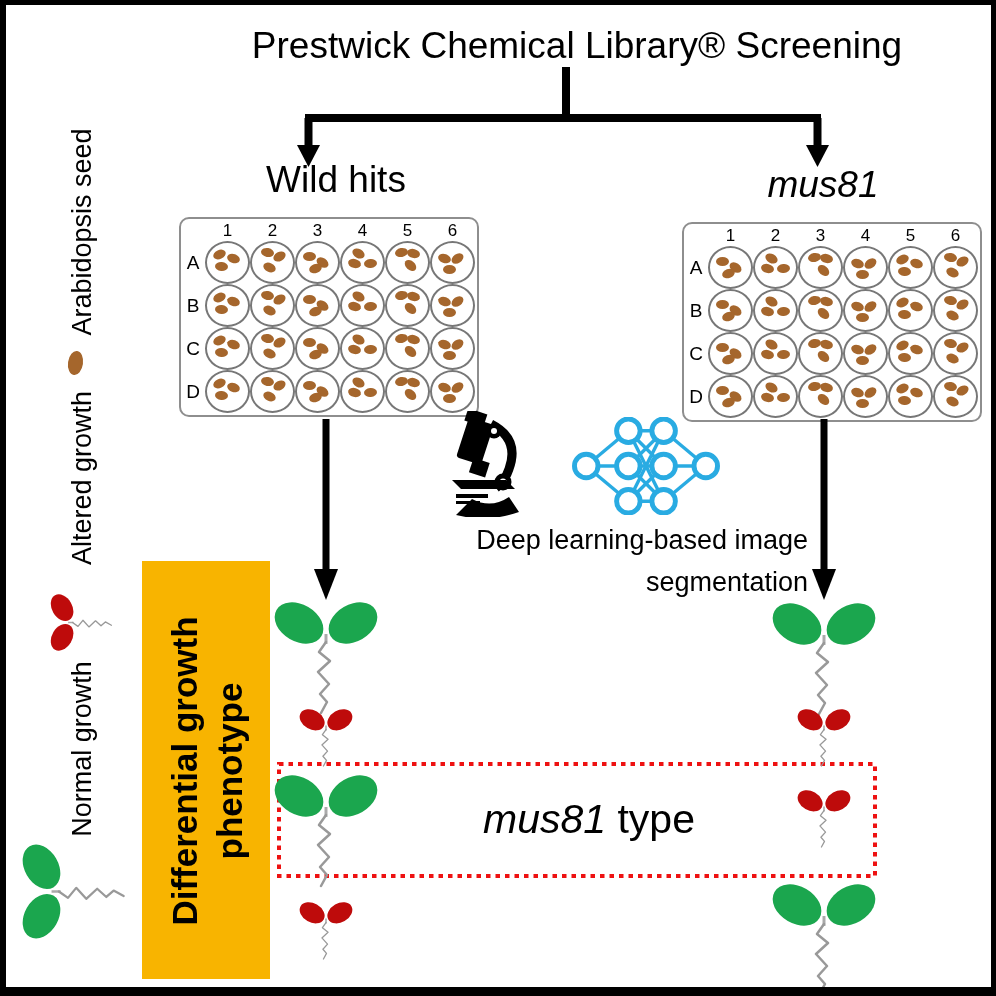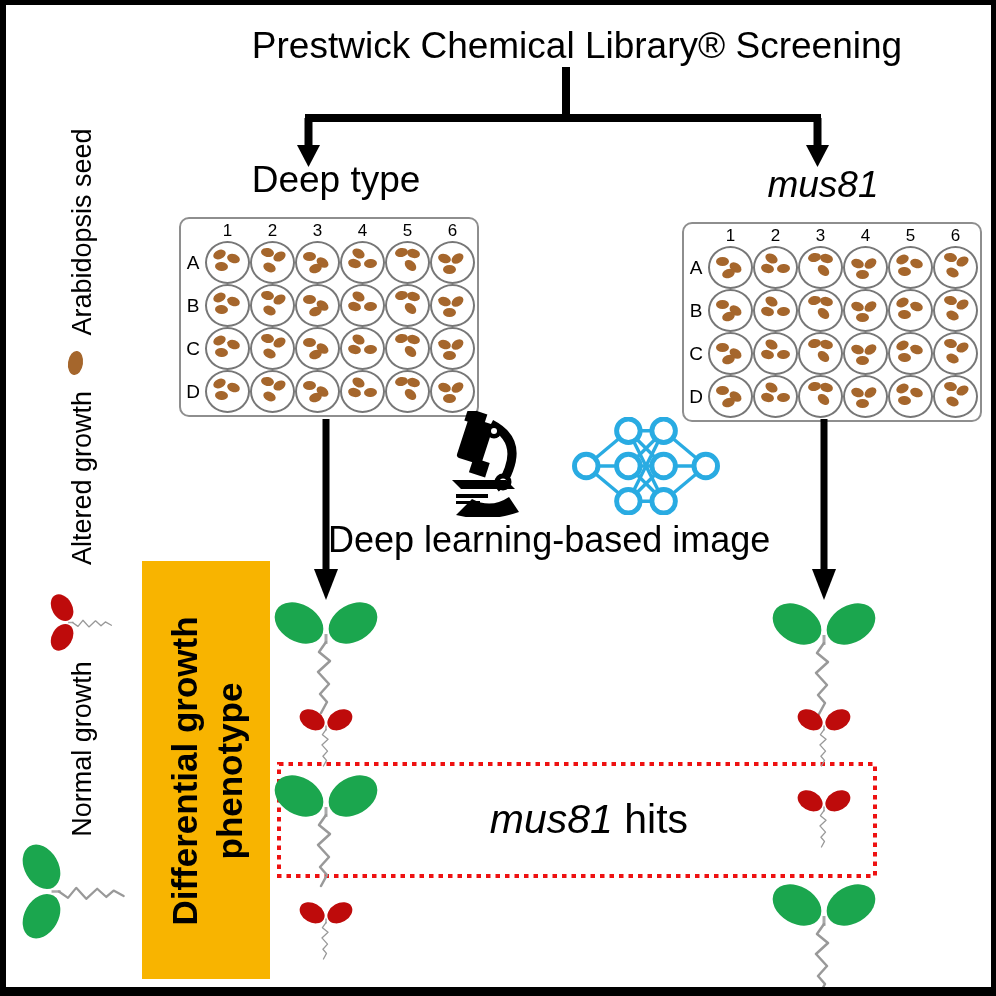--- a/index.html
+++ b/index.html
@@ -16,21 +16,21 @@
   .bl-left{left:220px;top:154px;}
   .bl-right{left:707px;top:159px;font-style:italic;}
   .plate{position:absolute;display:grid;grid-template-columns:24px repeat(6,45px);
     grid-template-rows:21px repeat(4,43px);border:2px solid #8e8e8e;border-radius:10px;
     background:#fff;padding:1px 2px 2px 0;}
   .plate-corner{}
   .plate-col-label{font-size:17px;text-align:center;line-height:21px;}
   .plate-row-label{font-size:19px;display:flex;align-items:center;justify-content:center;}
   .plate-well{width:41px;height:39px;border:2px solid #777;border-radius:50%;position:relative;background:#fff;}
   .seed{position:absolute;width:13px;height:9px;border-radius:50%;background:var(--brown);}
-  .dl-caption{position:absolute;left:322px;top:514px;width:480px;text-align:left;font-size:36px;line-height:42px;}
+  .dl-caption{position:absolute;left:322px;top:514px;width:480px;text-align:right;font-size:27px;line-height:42px;}
   .vtext{position:absolute;white-space:nowrap;font-size:27px;
     transform:translate(-50%,-50%) rotate(-90deg);}
   .seed-dot{position:absolute;left:62px;top:346px;width:15px;height:24px;border-radius:50%;
     background:var(--brown);transform:rotate(8deg);}
   .orange-box{position:absolute;left:136px;top:556px;width:128px;height:418px;background:var(--orange);}
   .obox-text{position:absolute;left:201px;top:766px;transform:translate(-50%,-50%) rotate(-90deg);
     text-align:center;font-size:35px;font-weight:bold;line-height:45px;white-space:nowrap;}
   .hits-box{position:absolute;left:270px;top:756px;}
   .hits-box rect{fill:none;stroke:var(--hitred);stroke-width:4;stroke-dasharray:4.5 5;}
   .hits-label{position:absolute;left:418px;top:791px;width:330px;text-align:center;font-size:41px;}
@@ -62,21 +62,21 @@
 
   <svg class="abs" style="left:290px;top:62px" width="540" height="105" viewBox="0 0 540 105">
     <line x1="270" y1="0" x2="270" y2="55" stroke="#000" stroke-width="8"></line>
     <line x1="9" y1="51" x2="525" y2="51" stroke="#000" stroke-width="8"></line>
     <line x1="12.5" y1="51" x2="12.5" y2="80" stroke="#000" stroke-width="8"></line>
     <polygon class="blk" points="1,78 24,78 12.5,100"></polygon>
     <line x1="521.5" y1="51" x2="521.5" y2="80" stroke="#000" stroke-width="8"></line>
     <polygon class="blk" points="510,78 533,78 521.5,100"></polygon>
   </svg>
 
-  <div class="branch-label bl-left">Deep type</div>
+  <div class="branch-label bl-left">Wild hits</div>
   <div class="branch-label bl-right">mus81</div>
 
   <div id="plate-wt" class="plate" style="left:173px;top:212px">
       <div class="plate-corner"></div>
       <div class="plate-col-label">1</div>
       <div class="plate-col-label">2</div>
       <div class="plate-col-label">3</div>
       <div class="plate-col-label">4</div>
       <div class="plate-col-label">5</div>
       <div class="plate-col-label">6</div>
@@ -386,20 +386,21 @@
     <circle class="nn-node" cx="57" cy="50" r="12"></circle>
     <circle class="nn-node" cx="57" cy="86" r="12"></circle>
     <circle class="nn-node" cx="93" cy="14" r="12"></circle>
     <circle class="nn-node" cx="93" cy="50" r="12"></circle>
     <circle class="nn-node" cx="93" cy="86" r="12"></circle>
     <circle class="nn-node" cx="136" cy="50" r="12"></circle>
   </svg>
 
   <div class="dl-caption">
     <div>Deep learning-based image</div>
+    <div>segmentation</div>
   </div>
 
   <div class="vtext" style="left:76px;top:227px">Arabidopsis seed</div>
   <div class="seed-dot"></div>
   <div class="vtext" style="left:76px;top:473px">Altered growth</div>
   <svg class="seedling seedling-altered" style="left:42px;top:586px;transform:rotate(-90deg)" width="66" height="63" viewBox="0 0 120 115">
     <use href="#sym-seedling"></use>
   </svg>
   <div class="vtext" style="left:76px;top:744px">Normal growth</div>
   <svg class="seedling seedling-normal" style="left:12px;top:834px;transform:rotate(-90deg)" width="110" height="105" viewBox="0 0 120 115">
@@ -409,21 +410,21 @@
   <div class="orange-box"></div>
   <div class="obox-text">
     <div>Differential growth</div>
     <div>phenotype</div>
   </div>
 
   <svg class="hits-box" width="602" height="118" viewBox="0 0 602 118">
     <rect x="3" y="3" width="596" height="112"></rect>
   </svg>
   <div class="hits-label">
-    <span class="it">mus81</span><span> hits</span>
+    <span class="it">mus81</span><span> type</span>
   </div>
 
 <svg viewBox="0 0 120 115" width="120" height="115" class="seedling seedling-normal" style="left: 260px; top: 595px;">
       <use href="#sym-seedling"></use>
     </svg>
     <svg viewBox="0 0 120 115" width="62" height="59" class="seedling seedling-altered" style="left: 289px; top: 703px;">
       <use href="#sym-seedling"></use>
     </svg>
     <svg viewBox="0 0 120 115" width="120" height="115" class="seedling seedling-normal" style="left: 260px; top: 768px;">
       <use href="#sym-seedling"></use>

